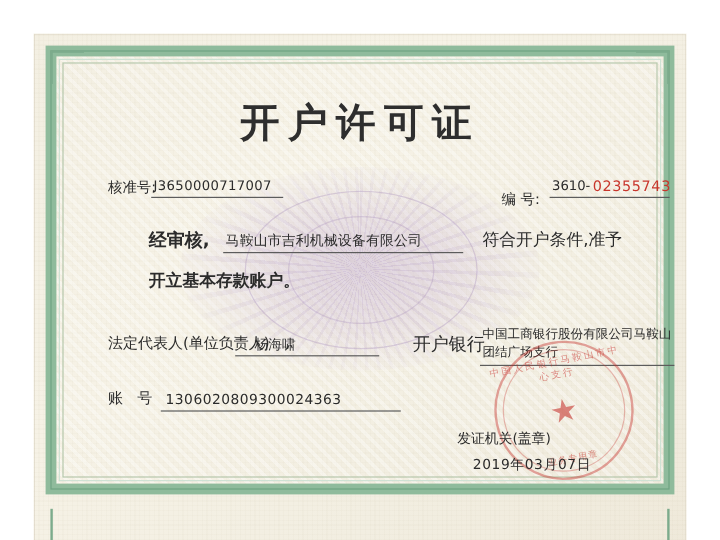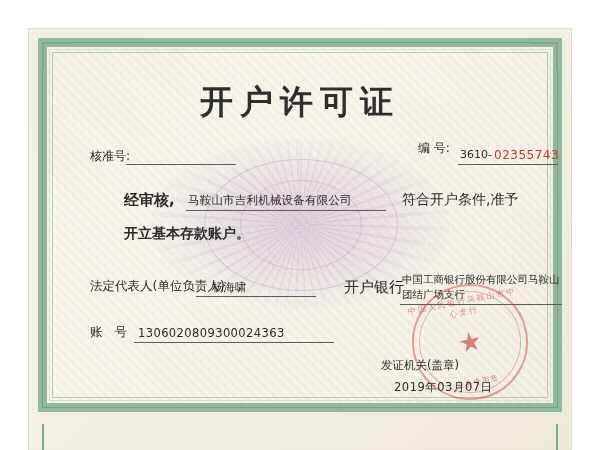--- a/index.html
+++ b/index.html
@@ -158,21 +158,21 @@
   .underline {
     position: absolute;
     border-bottom: 1px solid #5c5c5c;
     height: 0;
   }
 
   .row-approval-label { left: 62px; top: 120px; font-size: 12px; }
   .row-approval-value { left: 100px; top: 120px; font-size: 11px; letter-spacing: 0.3px; }
   .row-approval-line  { left: 98px; top: 136px; width: 110px; }
 
-  .row-number-label { left: 390px; top: 112px; font-size: 12px; }
+  .row-number-label { left: 390px; top: 130px; font-size: 12px; }
   .row-number-value { left: 432px; top: 120px; font-size: 11px; }
   .row-number-red {
     position: absolute;
     left: 466px; top: 120px;
     font-family: "DejaVu Sans", sans-serif;
     font-size: 12px;
     color: #c8362c;
     letter-spacing: 0.5px;
   }
   .row-number-line { left: 430px; top: 136px; width: 100px; }
@@ -293,20 +293,21 @@
     <div class="corner bl"></div>
     <div class="corner br"></div>
 
     <div class="watermark">
       <div class="wm-lines"></div>
     </div>
 
     <div class="title">开户许可证</div>
 
     <div class="field-label row-approval-label">核准号:</div>
+    <div class="field-value row-approval-value">J3650000717007</div>
     <div class="underline row-approval-line"></div>
 
     <div class="field-label row-number-label">编 号:</div>
     <div class="field-value row-number-value">3610-</div>
     <div class="row-number-red">02355743</div>
     <div class="underline row-number-line"></div>
 
     <div class="field-label line1-a">经审核,</div>
     <div class="field-value line1-company">马鞍山市吉利机械设备有限公司</div>
     <div class="underline line1-company-line"></div>

